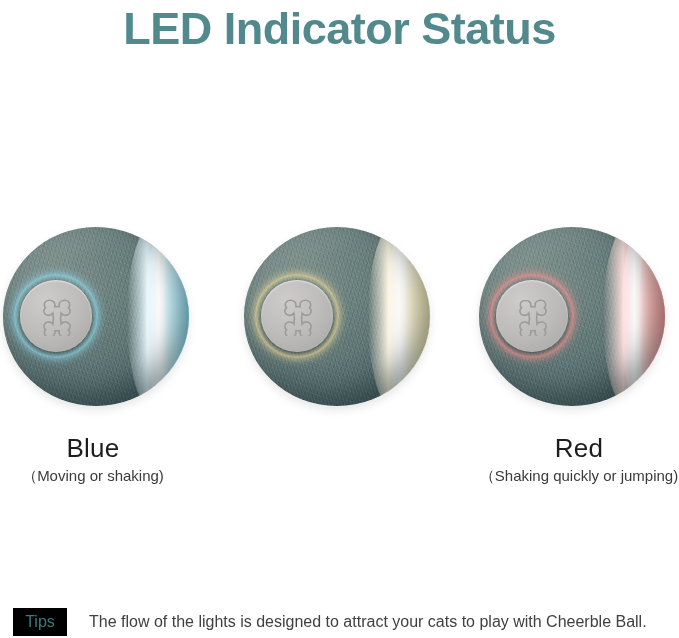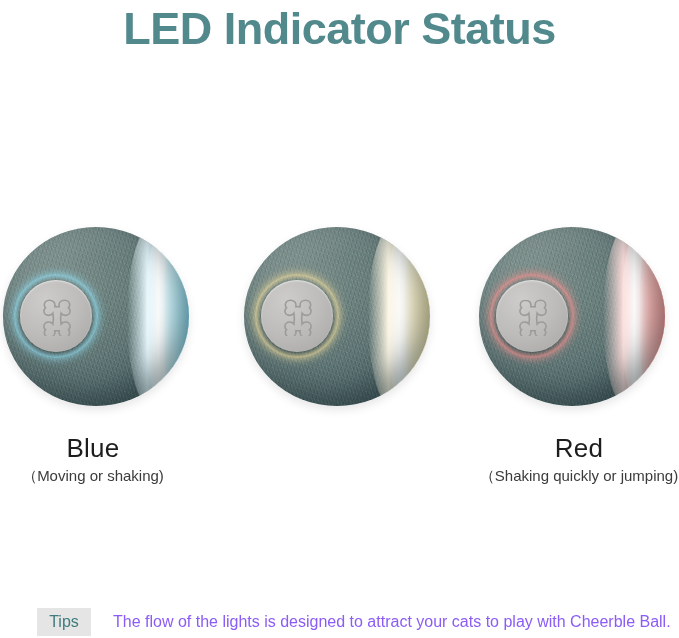--- a/index.html
+++ b/index.html
@@ -145,23 +145,22 @@
     color:#3e7b7c;
     font-size:16px;
     display:flex;align-items:center;justify-content:center;
   }
   .tips-text{
     position:absolute;
     left:89px;top:2px;
     height:28px;
     display:flex;align-items:center;
     font-size:16px;
-    color:#8b5cf6;
+    color:#404040;
     white-space:nowrap;
-    margin-left:24px;
   }
 </style>
 </head>
 <body style="background: rgb(255, 255, 255);">
 
 <div class="title" style="color: rgb(81, 137, 140);">LED Indicator Status</div>
 
 <div class="ball-row">
 
   <div class="ball-cell cell-0">
@@ -235,15 +234,15 @@
   </div>
   <div class="label-cell lab-1">
   </div>
   <div class="label-cell lab-2">
     <div class="lab-name">Red</div>
     <div class="lab-desc">（Shaking quickly or jumping)</div>
   </div>
 </div>
 
 <div class="tips-row">
-  <div class="tips-badge" style="background: #e5e5e5; color: rgb(62, 123, 124); margin-left: 24px;">Tips</div>
+  <div class="tips-badge" style="background: #000000; color: rgb(62, 123, 124);">Tips</div>
   <div class="tips-text">The flow of the lights is designed to attract your cats to play with Cheerble Ball.</div>
 </div>
 
 </body></html>

